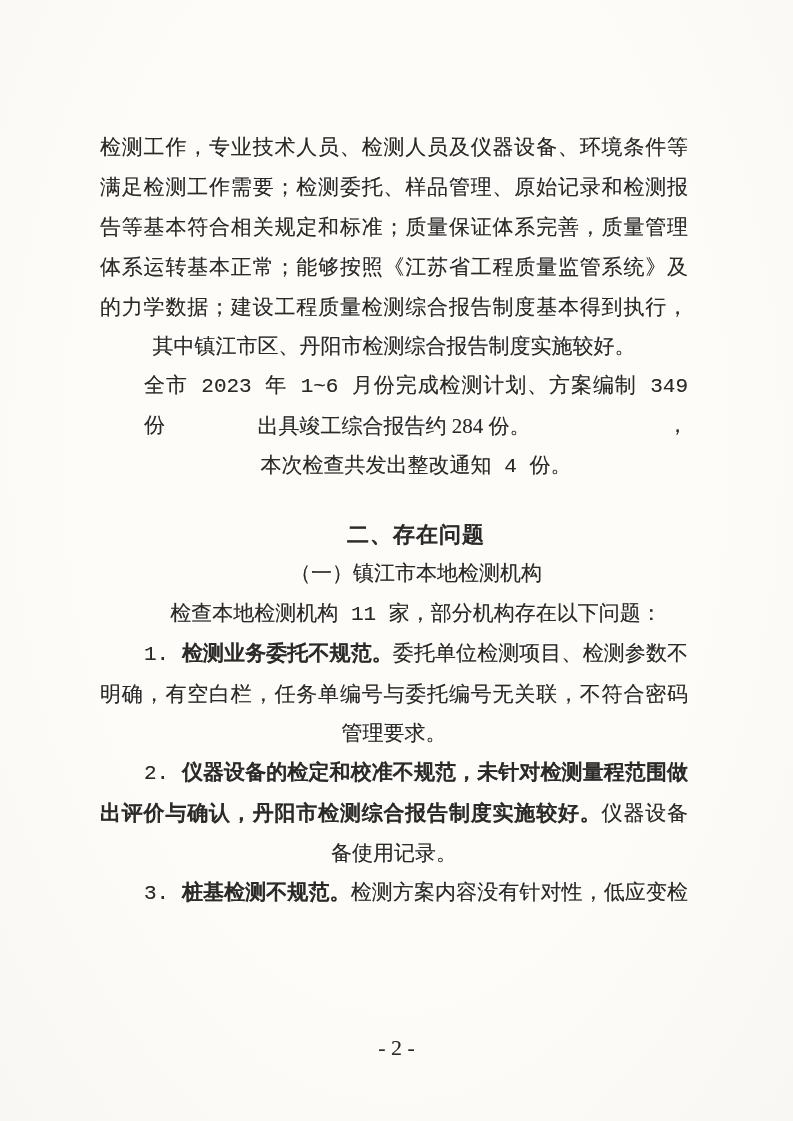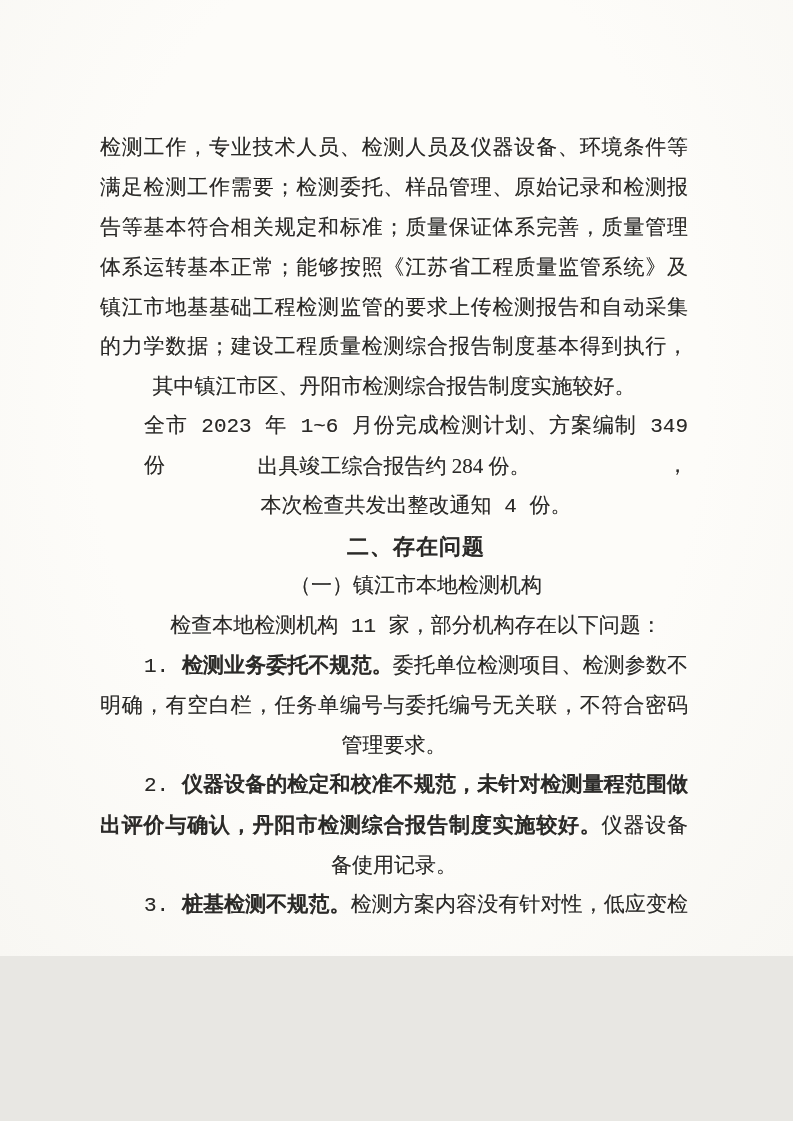--- a/index.html
+++ b/index.html
@@ -5,21 +5,21 @@
   html, body {
     margin: 0;
     padding: 0;
     width: 793px;
     height: 1121px;
     background: #e8e7e3;
   }
   .page {
     position: relative;
     width: 793px;
-    height: 956px;
+    height: 1121px;
     overflow: hidden;
     background: radial-gradient(ellipse at 50% 40%, #fdfcf9 55%, #f8f7f3 100%);
     font-family: "Liberation Serif", "DejaVu Serif", serif;
     color: #2b2a28;
   }
   .doc-body {
     position: absolute;
     left: 100px;
     top: 128px;
     width: 588px;
@@ -41,20 +41,21 @@
     font-family: Liberation Mono, monospace;
   }
   .line .bold {
     font-weight: bold;
   }
   .line.heading {
     font-family: "Liberation Sans", "DejaVu Sans", sans-serif;
     font-weight: bold;
     font-size: 22px;
     letter-spacing: 1px;
+    margin-top: 28px;
   }
   .footer {
     position: absolute;
     top: 1028px;
     left: 0;
     width: 100%;
     height: 40px;
     line-height: 40px;
     text-align: center;
     font-size: 22px;
@@ -64,21 +65,20 @@
 </style>
 </head>
 <body>
 
 <div class="page">
   <div class="doc-body">
       <div class="line fill"><span>检测工作，专业技术人员、检测人员及仪器设备、环境条件等</span></div>
       <div class="line fill"><span>满足检测工作需要；检测委托、样品管理、原始记录和检测报</span></div>
       <div class="line fill"><span>告等基本符合相关规定和标准；质量保证体系完善，质量管理</span></div>
       <div class="line fill"><span>体系运转基本正常；能够按照《江苏省工程质量监管系统》及</span></div>
-      <div class="line fill"><span>镇江市地基基础工程检测监管的要求上传检测报告和自动采集</span></div>
       <div class="line fill"><span>的力学数据；建设工程质量检测综合报告制度基本得到执行，</span></div>
       <div class="line"><span>其中镇江市区、丹阳市检测综合报告制度实施较好。</span></div>
       <div class="line fill indent"><span>全市 2023 年 1~6 月份完成检测计划、方案编制 349 份，</span></div>
       <div class="line"><span>出具竣工综合报告约 284 份。</span></div>
       <div class="line indent"><span>本次检查共发出整改通知 4 份。</span></div>
       <div class="line indent heading"><span class="bold">二、存在问题</span></div>
       <div class="line indent"><span>（一）镇江市本地检测机构</span></div>
       <div class="line indent"><span>检查本地检测机构 11 家，部分机构存在以下问题：</span></div>
       <div class="line fill indent"><span>1. </span><span class="bold">检测业务委托不规范。</span><span>委托单位检测项目、检测参数不</span></div>
       <div class="line fill"><span>明确，有空白栏，任务单编号与委托编号无关联，不符合密码</span></div>

